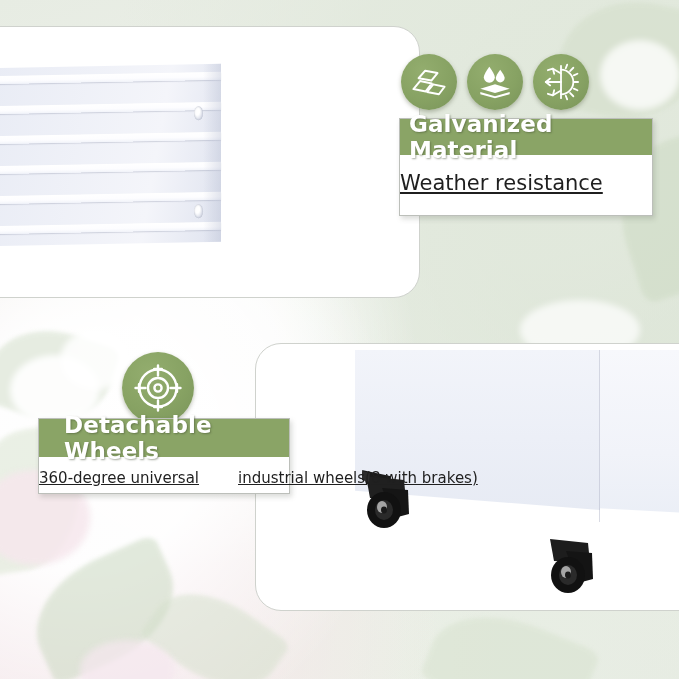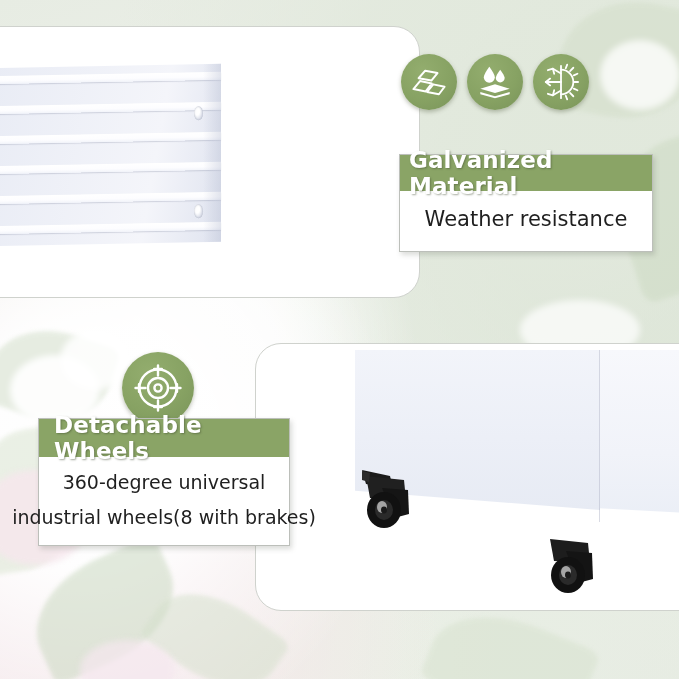--- a/index.html
+++ b/index.html
@@ -84,39 +84,39 @@
   .card{
     position:relative;z-index:4;background:#fff;border:1px solid #bcbfba;
     box-shadow:2px 3px 5px rgba(90,95,85,.22);
   }
   .card-head{
     background:#8aa466;color:#fff;font-weight:bold;
     text-shadow:1px 1px 2px rgba(60,70,45,.45);
     letter-spacing:.1px;display:flex;align-items:center;
   }
   .card-body{
-    color:#1f1f1f;text-align:center;display:flex;flex-direction:column;
-    align-items:center;justify-content:center;
+    color:#1f1f1f;text-align:center;display:flex;
+    align-items:center;justify-content:space-between;text-decoration:underline;
   }
   .card-body span{display:block;white-space:nowrap;}
 
   
   #callout-galvanized{left:399px;top:54px;width:300px;}
   #callout-galvanized .icon-row{left:2px;top:0;}
-  #callout-galvanized .card{margin-top:100px;width:252px;}
+  #callout-galvanized .card{margin-top:64px;width:252px;}
   #callout-galvanized .card-head{height:36px;padding:0 9px;font-size:23px;}
   #callout-galvanized .card-body{padding:13px 0 15px;font-size:21px;line-height:1.5;}
 
   
   #callout-wheels{left:38px;top:352px;width:300px;}
   #callout-wheels .icon-row{left:84px;top:0;}
   #callout-wheels .icon-circle{width:72px;height:72px;}
   #callout-wheels .card{margin-top:66px;width:250px;}
-  #callout-wheels .card-head{height:38px;padding:0 15px;font-size:23px;}
-  #callout-wheels .card-body{padding:8px 0 10px;font-size:19px;line-height:1.85;}
+  #callout-wheels .card-head{height:38px;padding:0 25px;font-size:23px;}
+  #callout-wheels .card-body{padding:8px 0 0;font-size:15px;line-height:1.85;gap:39px;}
 </style>
 </head>
 <body>
 
 <div id="stage">
 
   <div class="bg">
     <div class="bg-base"></div>
 
     <div class="leaf" style="left:-10px;top:330px;width:120px;height:90px;background:#cfdcc6;transform:rotate(18deg);"></div>

